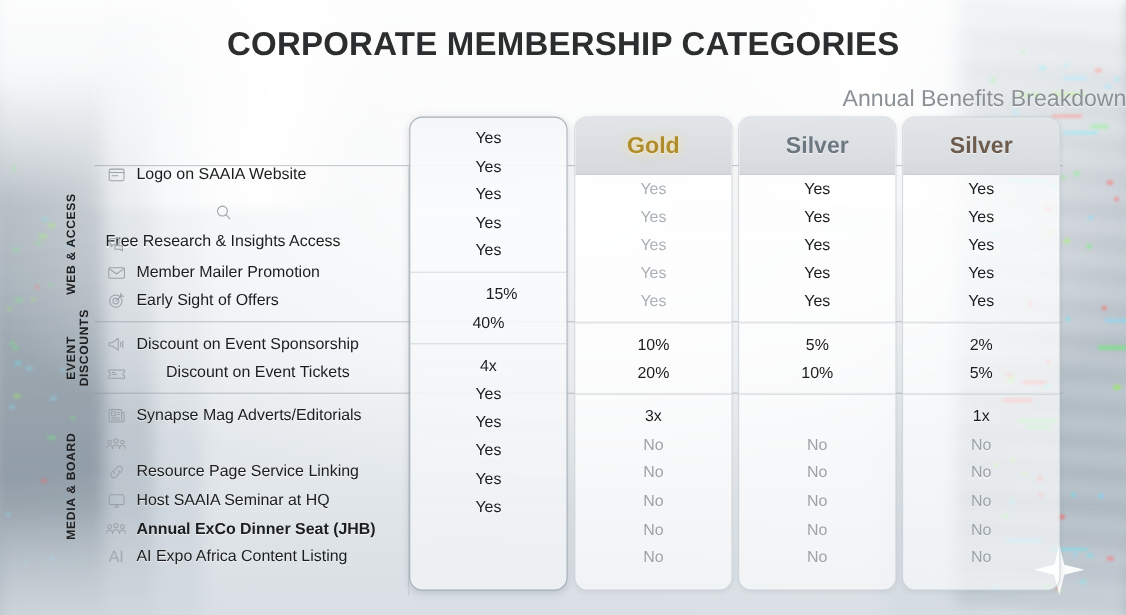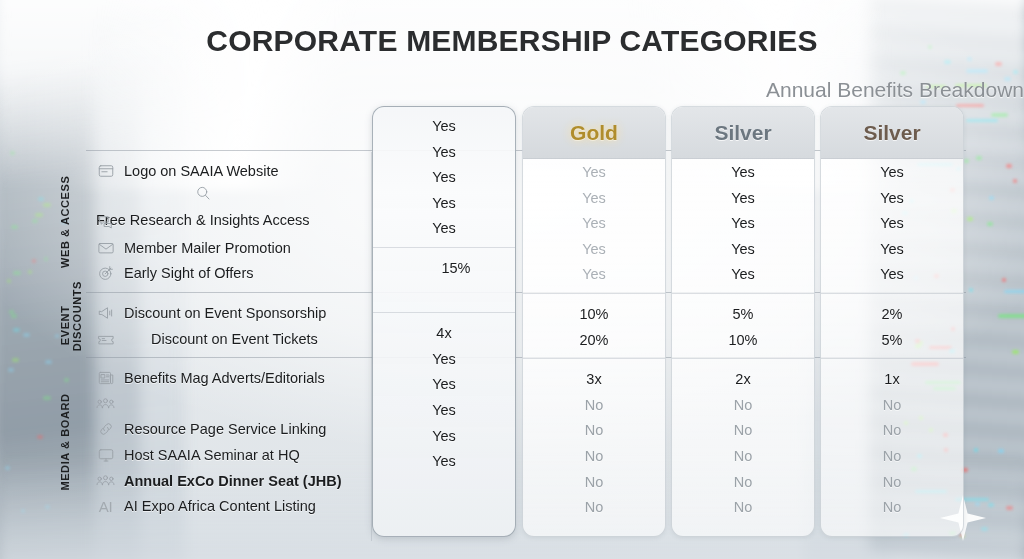--- a/index.html
+++ b/index.html
@@ -334,21 +334,21 @@
   </div>
 
   <div class="table">
     <div class="label-col">
       <div class="side-rail" id="rail-layer">
           <div class="rail-label" style="top: 52px; height: 128px;">WEB &amp; ACCESS</div>
           <div class="rail-label" style="top: 194px; height: 51.2px;">EVENT DISCOUNTS</div>
           <div class="rail-label" style="top: 259.2px; height: 153.6px;">MEDIA &amp; BOARD</div>
         </div>
       <div id="label-layer">
-          <div class="row-label" style="top: 52px; text-align: center;">
+          <div class="row-label" style="top: 40px; text-align: center;">
             <span class="row-icon">
               <svg width="18" height="18" viewBox="0 0 24 24">
                 <rect x="3" y="5" width="18" height="14" rx="2" stroke="currentColor" fill="none" stroke-width="1.25" stroke-linecap="round" stroke-linejoin="round"></rect>
                 <path d="M3 9h18" stroke="currentColor" fill="none" stroke-width="1.25" stroke-linecap="round" stroke-linejoin="round"></path>
                 <path d="M6.5 13h7" stroke="currentColor" fill="none" stroke-width="1.25" stroke-linecap="round" stroke-linejoin="round"></path>
               </svg>
             </span>
             <span class="row-text">Logo on SAAIA Website</span>
           </div>
           <div class="row-label" style="top: 77.6px; flex-direction: column;">
@@ -409,21 +409,21 @@
           </div>
           <div class="row-label" style="top: 259.2px;">
             <span class="row-icon">
               <svg width="18" height="18" viewBox="0 0 24 24">
                 <rect x="3" y="4.5" width="15" height="15" rx="1.5" stroke="currentColor" fill="none" stroke-width="1.25" stroke-linecap="round" stroke-linejoin="round"></rect>
                 <path d="M18 8h3v10a1.5 1.5 0 0 1-3 0z" stroke="currentColor" fill="none" stroke-width="1.25" stroke-linecap="round" stroke-linejoin="round"></path>
                 <rect x="5.8" y="7.4" width="4.6" height="4.6" stroke="currentColor" fill="none" stroke-width="1.25" stroke-linecap="round" stroke-linejoin="round"></rect>
                 <path d="M12.6 8h3M12.6 10.4h3M5.8 14.6h9.8M5.8 17h9.8" stroke="currentColor" fill="none" stroke-width="1.25" stroke-linecap="round" stroke-linejoin="round"></path>
               </svg>
             </span>
-            <span class="row-text">Benefits Mag Adverts/Editorials</span>
+            <span class="row-text">Synapse Mag Adverts/Editorials</span>
           </div>
           <div class="row-label" style="top: 284.8px;">
             <span class="row-icon">
               <svg width="19" height="18" viewBox="0 0 26 24">
                 <circle cx="5" cy="9" r="2.3" stroke="currentColor" fill="none" stroke-width="1.25" stroke-linecap="round" stroke-linejoin="round"></circle>
                 <path d="M1.4 17c0-2.4 1.6-3.8 3.6-3.8S8.6 14.6 8.6 17" stroke="currentColor" fill="none" stroke-width="1.25" stroke-linecap="round" stroke-linejoin="round"></path>
                 <circle cx="13" cy="7.6" r="2.7" stroke="currentColor" fill="none" stroke-width="1.25" stroke-linecap="round" stroke-linejoin="round"></circle>
                 <path d="M8.8 17.2c0-2.8 1.9-4.4 4.2-4.4s4.2 1.6 4.2 4.4" stroke="currentColor" fill="none" stroke-width="1.25" stroke-linecap="round" stroke-linejoin="round"></path>
                 <circle cx="21" cy="9" r="2.3" stroke="currentColor" fill="none" stroke-width="1.25" stroke-linecap="round" stroke-linejoin="round"></circle>
                 <path d="M17.4 17c0-2.4 1.6-3.8 3.6-3.8s3.6 1.4 3.6 3.8" stroke="currentColor" fill="none" stroke-width="1.25" stroke-linecap="round" stroke-linejoin="round"></path>
@@ -475,20 +475,21 @@
       </div>
     <div id="cards-layer">
         <div class="card platinum" style="left: 312px;">
           <div class="card-body">
             <div class="cell strong" style="top: 6px;">Yes</div>
             <div class="cell strong" style="top: 31.6px;">Yes</div>
             <div class="cell strong" style="top: 57.2px;">Yes</div>
             <div class="cell strong" style="top: 82.8px;">Yes</div>
             <div class="cell strong" style="top: 108.4px;">Yes</div>
             <div class="cell strong" style="top: 148px; padding-left: 24px;">15%</div>
+            <div class="cell strong" style="top: 173.6px;">40%</div>
             <div class="cell strong" style="top: 213.2px;">4x</div>
             <div class="cell strong" style="top: 238.8px;">Yes</div>
             <div class="cell strong" style="top: 264.4px;">Yes</div>
             <div class="cell strong" style="top: 290px;">Yes</div>
             <div class="cell strong" style="top: 315.6px;">Yes</div>
             <div class="cell strong" style="top: 341.2px;">Yes</div>
             <div class="card-grid-line" style="top: 140px;"></div>
             <div class="card-grid-line" style="top: 205.2px;"></div>
           </div>
         </div>
@@ -519,21 +520,20 @@
             <span>Silver</span>
           </div>
           <div class="card-body">
             <div class="cell strong" style="top: 0px;">Yes</div>
             <div class="cell strong" style="top: 25.6px;">Yes</div>
             <div class="cell strong" style="top: 51.2px;">Yes</div>
             <div class="cell strong" style="top: 76.8px;">Yes</div>
             <div class="cell strong" style="top: 102.4px;">Yes</div>
             <div class="cell strong" style="top: 142px;">5%</div>
             <div class="cell strong" style="top: 167.6px;">10%</div>
-            <div class="cell strong" style="top: 207.2px;">2x</div>
             <div class="cell dim" style="top: 232.8px;">No</div>
             <div class="cell dim" style="top: 258.4px;">No</div>
             <div class="cell dim" style="top: 284px;">No</div>
             <div class="cell dim" style="top: 309.6px;">No</div>
             <div class="cell dim" style="top: 335.2px;">No</div>
             <div class="card-grid-line" style="top: 134px;"></div>
             <div class="card-grid-line" style="top: 199.2px;"></div>
           </div>
         </div>
         <div class="card" style="left: 760px;">

